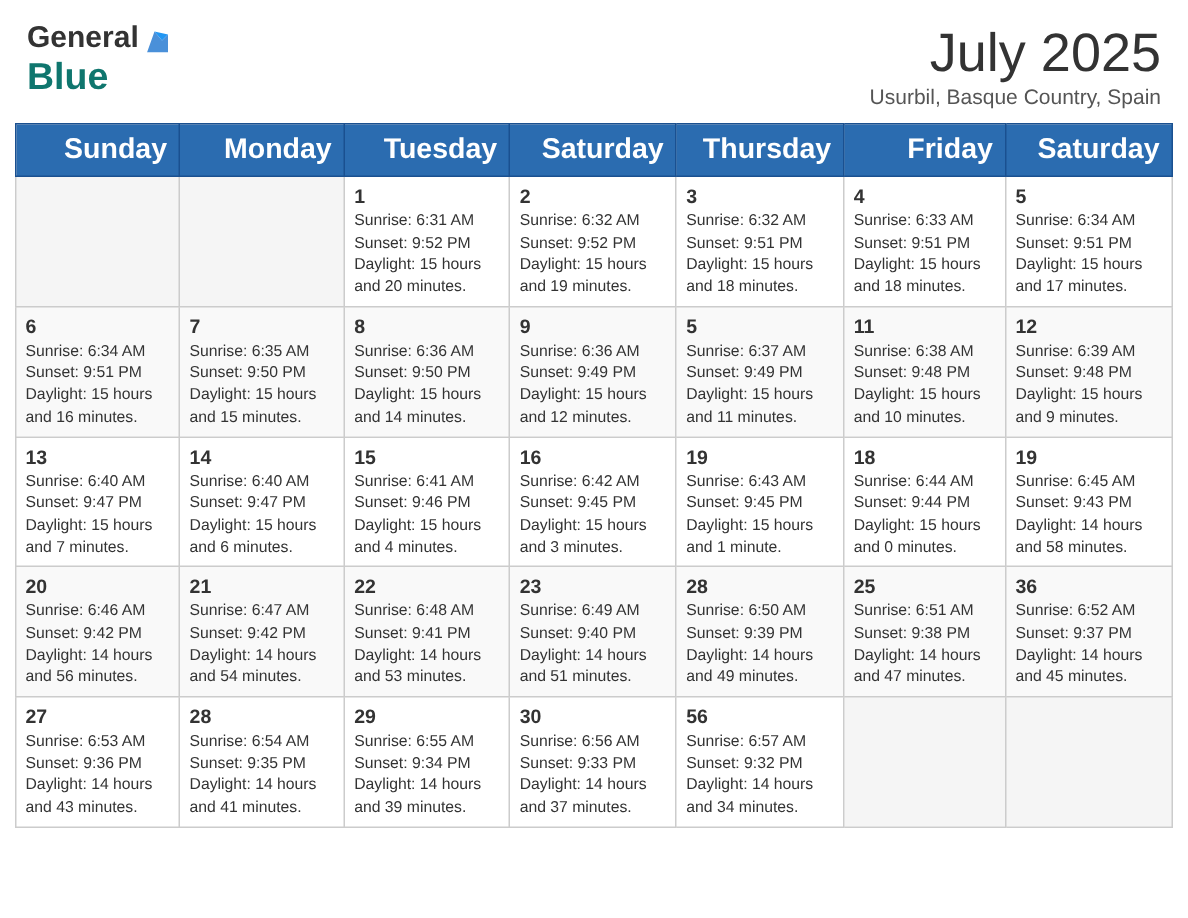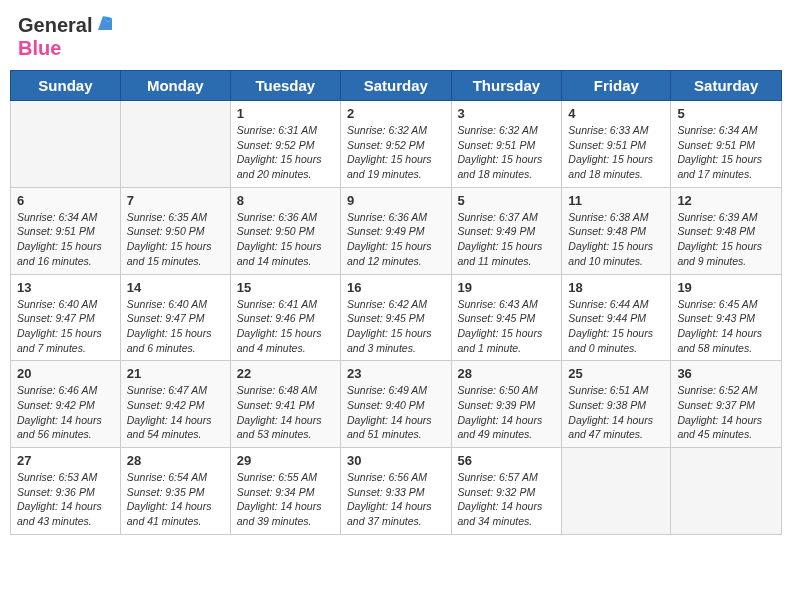--- a/index.html
+++ b/index.html
@@ -17,21 +17,21 @@
       margin-bottom: 6px;
       padding: 4px 8px;
     }
     .logo {
       display: flex;
       flex-direction: column;
       align-items: flex-start;
     }
     .logo-line {
       display: flex;
-      align-items: flex-start;
+      align-items: flex-end;
     }
     .title-section {
       text-align: right;
     }
     .month-title {
       font-size: 36px;
       color: #333;
       font-weight: normal;
     }
     .location-title {
@@ -39,23 +39,23 @@
       color: #555;
     }
     .calendar {
       width: 100%;
       border-collapse: collapse;
       border: 1px solid #ccc;
     }
     .calendar th {
       background-color: #2b6cb0;
       color: #fff;
-      text-align: center;
+      text-align: right;
       padding: 6px 8px;
-      font-size: 15px;
+      font-size: 19px;
       font-weight: bold;
       border: 1px solid #1a5090;
     }
     .calendar td {
       vertical-align: top;
       padding: 5px 6px;
       border: 1px solid #ccc;
       width: 113px;
       min-height: 80px;
       font-size: 11px;
@@ -68,41 +68,44 @@
     .day-num {
       font-size: 13px;
       font-weight: bold;
       margin-bottom: 2px;
       display: block;
     }
     .day-info {
       font-size: 10.5px;
       line-height: 1.4;
       color: #333;
-      font-style: italic;
     }
     .empty-cell {
       background: #f5f5f5 !important;
     }
   </style>
 </head>
 <body>
 
 <div class="header">
   <div class="logo">
     <div class="logo-line">
       <span style="font-size:20px;font-weight:bold;color:#333;">General</span>
       <svg width="18" height="16" viewBox="0 0 18 16" style="margin-left:2px;margin-bottom:2px;">
         <polygon points="4,16 9,2 14,8 18,4 18,16" fill="#4a90d9"></polygon>
         <polygon points="9,2 14,8 18,4" fill="#2196F3"></polygon>
       </svg>
     </div>
     <div>
-      <span style="font-size:20px;font-weight:bold;color:#ec4899;">Blue</span>
+      <span style="font-size:25px;font-weight:bold;color:#0f766e;">Blue</span>
     </div>
+  </div>
+  <div class="title-section">
+    <div class="month-title">July 2025</div>
+    <div class="location-title">Usurbil, Basque Country, Spain</div>
   </div>
 </div>
 
 <table class="calendar">
   <thead>
     <tr>
     <th>Sunday</th>
         <th>Monday</th>
         <th>Tuesday</th>
         <th>Saturday</th>

